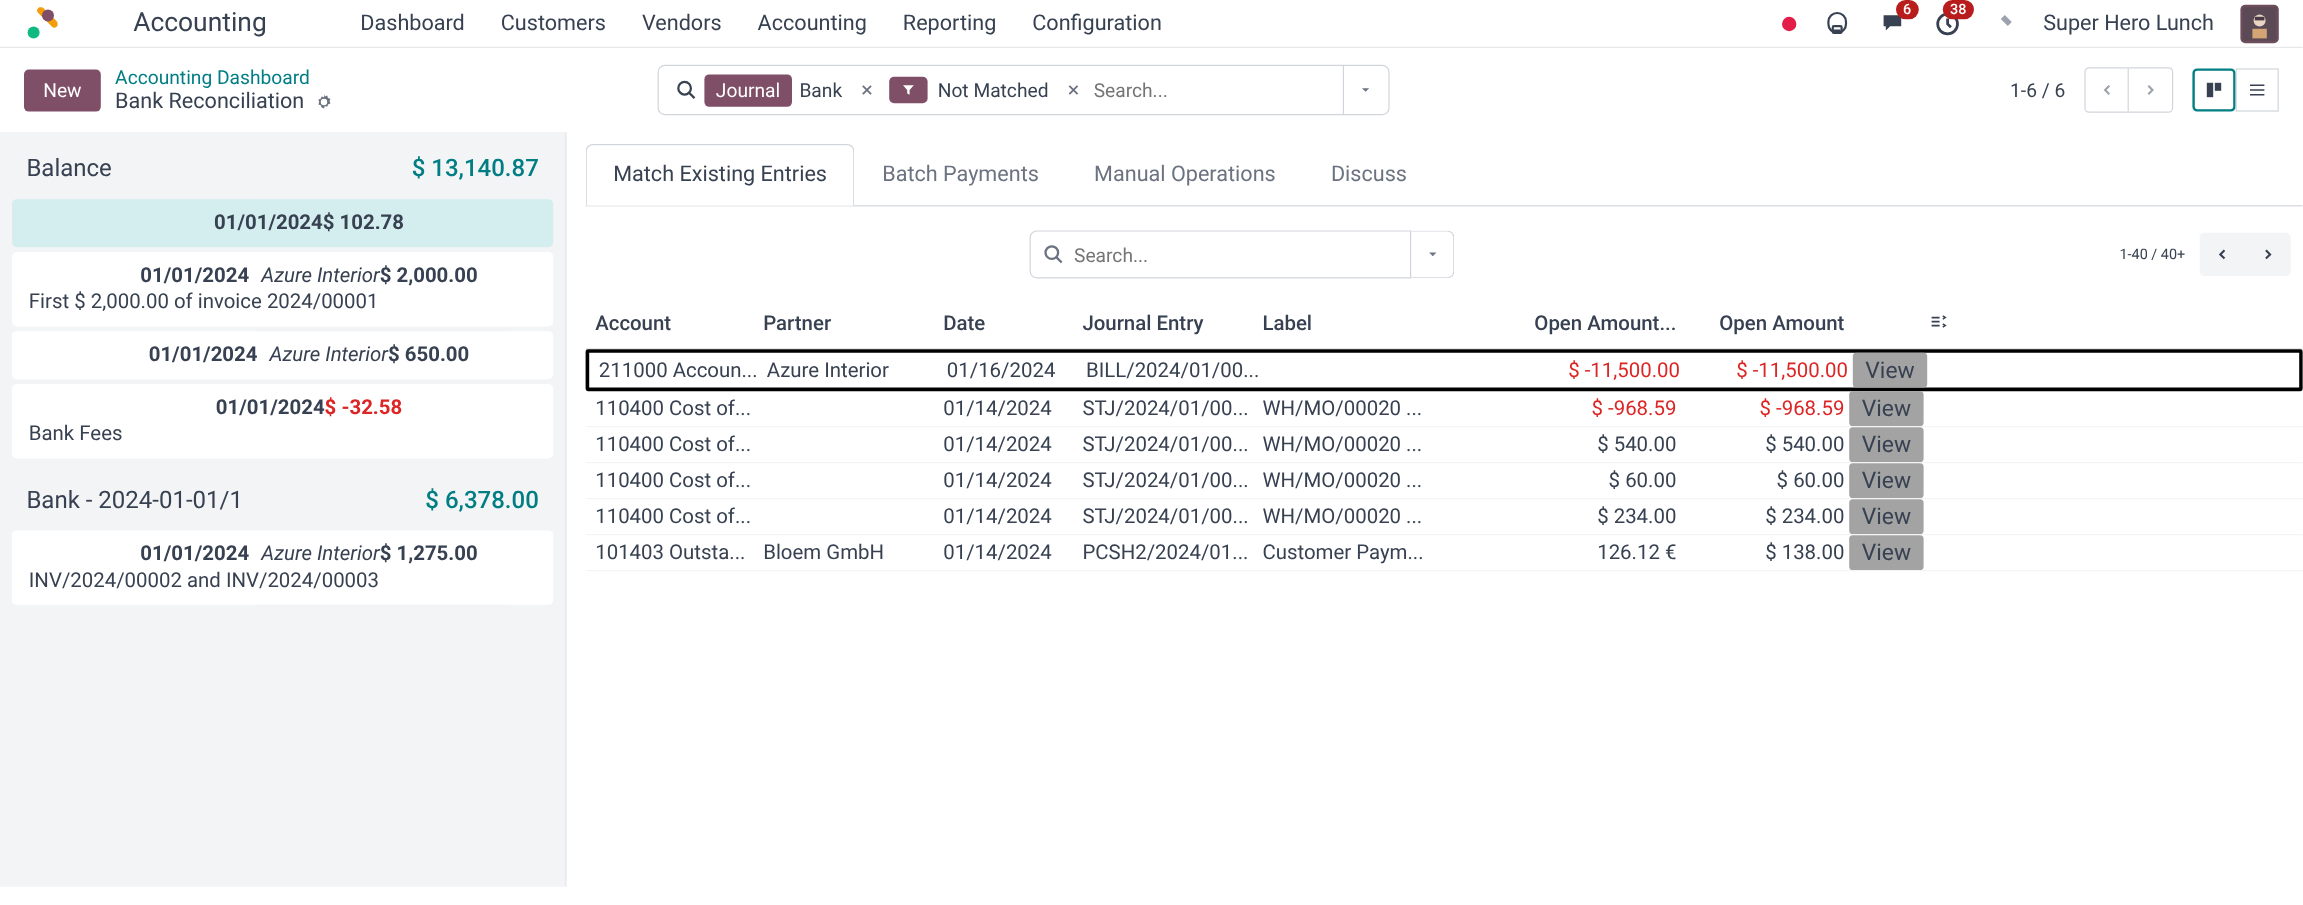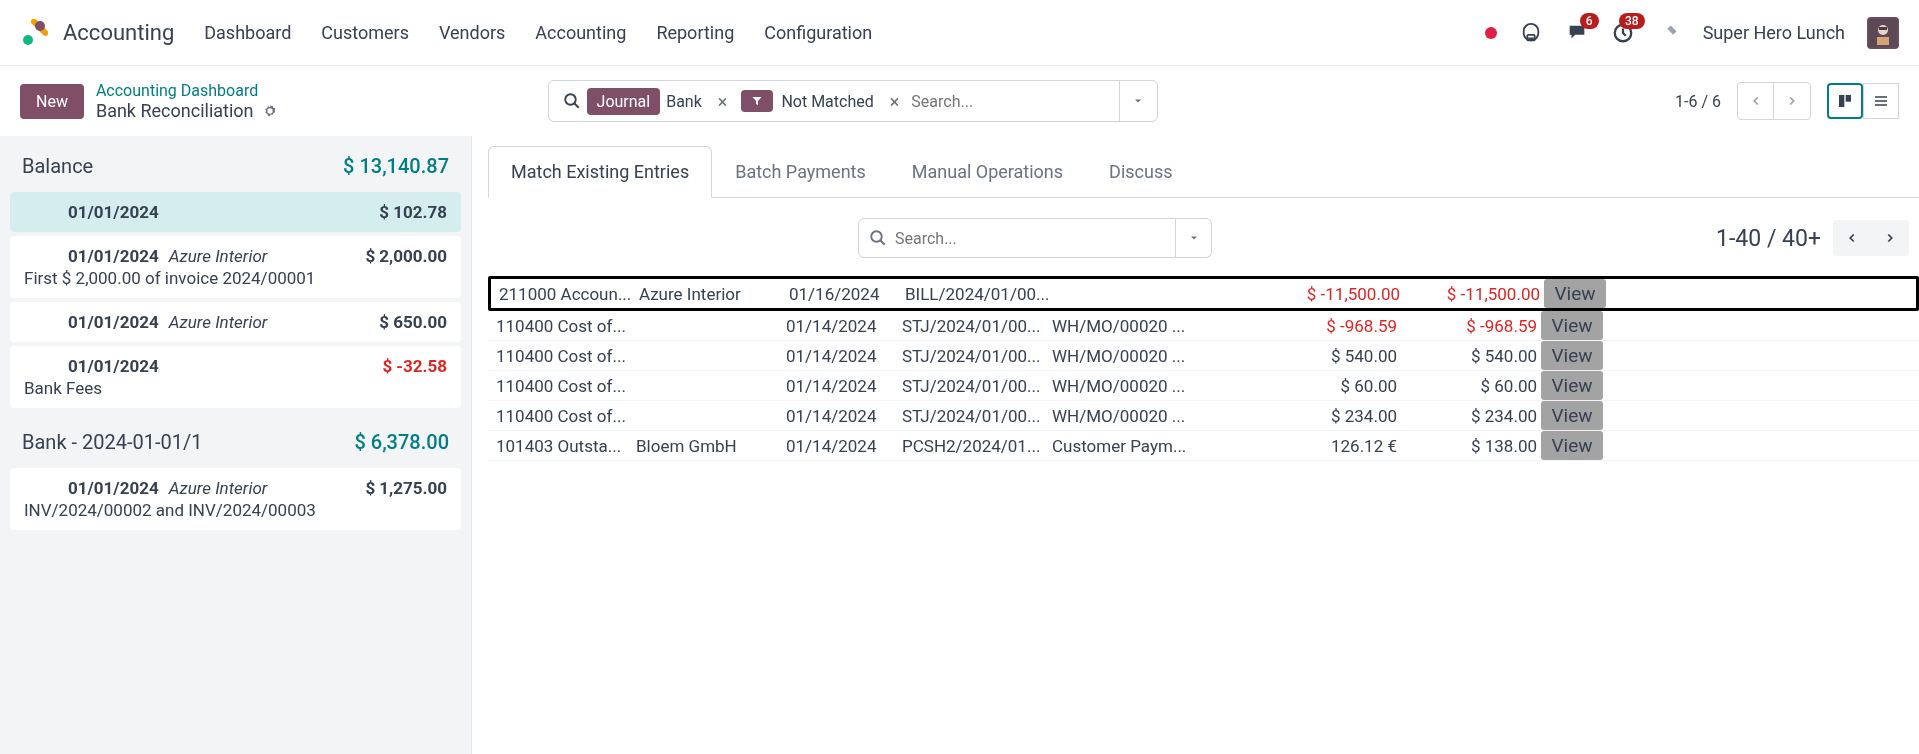--- a/index.html
+++ b/index.html
@@ -1,18 +1,18 @@
 <!DOCTYPE html>
 <html><head>
 <meta charset="utf-8">
 <style>
 * { margin: 0; padding: 0; box-sizing: border-box; font-family: -apple-system, BlinkMacSystemFont, "Segoe UI", Roboto, sans-serif; }
 body { background: #fff; color: #374151; width: 1919px; height: 754px; overflow: hidden; }
 
-.topbar { display: flex; align-items: center; height: 66px; padding: 0 20px; border-bottom: 1px solid #e5e7eb; }
+.topbar { display: flex; align-items: center; height: 40px; padding: 0 20px; border-bottom: 1px solid #e5e7eb; gap: 48px; }
 .logo { width: 28px; height: 28px; margin-right: 15px; display: flex; align-items: center; justify-content: center; }
 .app-title { font-size: 22px; color: #374151; margin-right: 30px; }
 .topnav { display: flex; gap: 30px; }
 .topnav-item { font-size: 18px; color: #374151; cursor: pointer; }
 .topbar-right { margin-left: auto; display: flex; align-items: center; gap: 22px; }
 .red-dot { width: 12px; height: 12px; background: #e11d48; border-radius: 50%; }
 .icon-btn { width: 24px; height: 24px; cursor: pointer; display: flex; align-items: center; justify-content: center; position: relative; }
 .badge { position: absolute; top: -8px; right: -10px; background: #b91c1c; color: #fff; font-size: 12px; border-radius: 10px; padding: 1px 6px; font-weight: 500; }
 .user-name { font-size: 18px; color: #374151; }
 .avatar { width: 32px; height: 32px; border-radius: 4px; background: #6b4d5c; display: flex; align-items: center; justify-content: center; }
@@ -43,39 +43,39 @@
 .view-btn { width: 36px; height: 36px; display: flex; align-items: center; justify-content: center; border: 1px solid #d1d5db; cursor: pointer; }
 .view-btn.active { border: 2px solid #017e84; border-radius: 4px; }
 
 .main { display: flex; height: calc(100% - 125px); }
 .left-panel { width: 472px; background: #f3f4f6; border-right: 1px solid #e5e7eb; overflow-y: auto; }
 .balance-row { display: flex; justify-content: space-between; padding: 18px 22px 14px; font-size: 20px; }
 .balance-label { color: #374151; }
 .balance-amt { color: #017e84; font-weight: 500; }
 .stmt-card { background: #fff; margin: 0 10px 4px; padding: 10px 14px; border-radius: 4px; display: flex; flex-direction: column; gap: 2px; }
 .stmt-card.selected { background: #d4eef0; }
-.stmt-row1 { display: flex; justify-content: space-between; margin-left: 44px; }
+.stmt-row1 { display: flex; justify-content: center; margin-left: 44px; }
 .stmt-date { font-weight: 700; font-size: 17px; }
 .stmt-partner { font-style: italic; color: #374151; font-size: 17px; margin-left: 10px; }
 .stmt-amt { font-weight: 700; font-size: 17px; }
 .stmt-amt.neg { color: #dc2626; }
 .stmt-desc { font-size: 17px; color: #374151; }
 .section-row { display: flex; justify-content: space-between; padding: 18px 22px 14px; font-size: 20px; }
 
 .right-panel { flex: 1; padding: 10px 0 0 16px; }
 .tabs { display: flex; border-bottom: 1px solid #d1d5db; margin-bottom: 20px; }
 .tab { padding: 14px 22px; font-size: 18px; color: #6b7280; cursor: pointer; border: 1px solid transparent; }
 .tab.active { color: #374151; border: 1px solid #d1d5db; border-bottom: 1px solid #fff; margin-bottom: -1px; border-radius: 6px 6px 0 0; }
 
 .table-controls { display: flex; align-items: center; gap: 16px; margin-bottom: 18px; padding-left: 370px; }
 .table-search { display: flex; align-items: center; border: 1px solid #d1d5db; border-radius: 6px 0 0 6px; height: 40px; width: 318px; padding-left: 10px; }
 .table-search input { border: none; outline: none; font-size: 16px; flex: 1; }
 .table-search-dd { border: 1px solid #d1d5db; border-left: none; width: 36px; height: 40px; display: flex; align-items: center; justify-content: center; border-radius: 0 6px 6px 0; cursor: pointer; }
 .table-pager { margin-left: auto; display: flex; align-items: center; gap: 12px; margin-right: 10px; }
-.table-pager-text { font-size: 23px; }
+.table-pager-text { font-size: 12px; }
 .table-nav { display: flex; background: #f3f4f6; border-radius: 4px; }
 .table-nav-btn { width: 38px; height: 36px; display: flex; align-items: center; justify-content: center; cursor: pointer; }
 
 .data-table { width: 100%; }
 .thead { display: flex; padding: 10px 0; font-size: 17px; color: #374151; font-weight: 500; border-bottom: 1px solid #e5e7eb; }
 .col-account { width: 148px; padding-left: 8px; }
 .col-partner { width: 150px; }
 .col-date { width: 116px; }
 .col-journal { width: 150px; }
 .col-label { width: 145px; }
@@ -299,20 +299,35 @@
           <div class="table-nav-btn">
             <svg width="14" height="14" viewBox="0 0 24 24" fill="none" stroke="#374151" stroke-width="3">
                 <path d="M9 18l6-6-6-6"></path>
               </svg>
           </div>
         </div>
       </div>
     </div>
 
     <div class="data-table">
+      <div class="thead">
+        <div class="col-account">Account</div>
+        <div class="col-partner">Partner</div>
+        <div class="col-date">Date</div>
+        <div class="col-journal">Journal Entry</div>
+        <div class="col-label">Label</div>
+        <div class="col-open1">Open Amount...</div>
+        <div class="col-open2">Open Amount</div>
+        <div class="col-view"></div>
+        <div class="col-settings">
+          <svg width="16" height="16" viewBox="0 0 24 24" fill="none" stroke="#374151" stroke-width="2">
+              <path d="M4 7h10M4 12h10M4 17h10M18 5l3 2-3 2M18 15l3 2-3 2"></path>
+            </svg>
+        </div>
+      </div>
       <div id="tbody">
           <div class="trow highlight">
             <div class="col-account">211000 Accoun...</div>
             <div class="col-partner">Azure Interior</div>
             <div class="col-date">01/16/2024</div>
             <div class="col-journal">BILL/2024/01/00...</div>
             <div class="col-label"></div>
             <div class="col-open1 amt-neg">$ -11,500.00</div>
             <div class="col-open2 amt-neg">$ -11,500.00</div>
             <div class="col-view"><span class="view-link">View</span></div>

